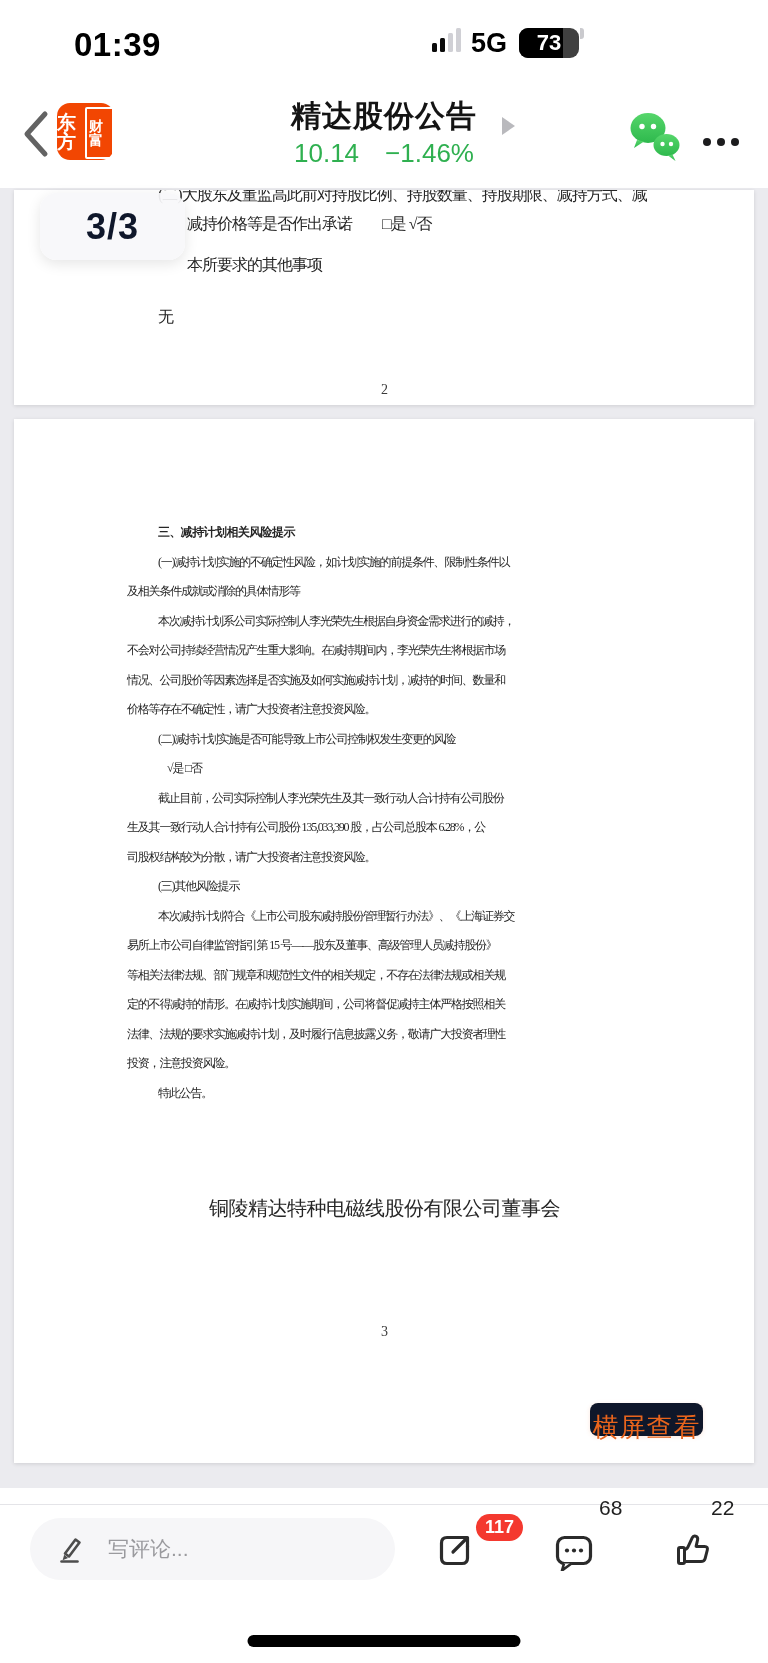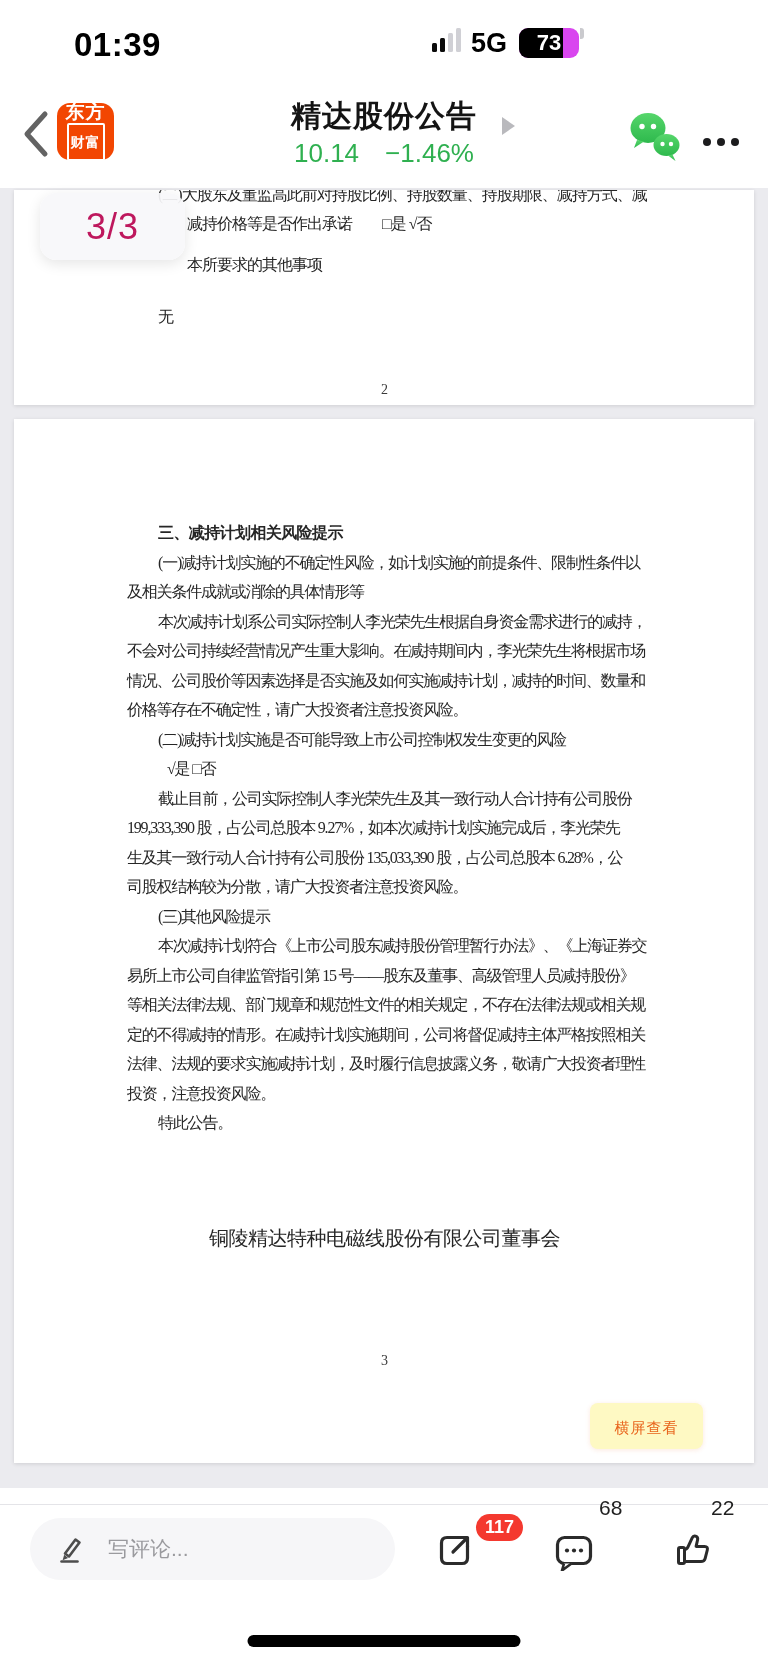--- a/index.html
+++ b/index.html
@@ -12,30 +12,30 @@
   .status-bar{position:absolute;left:0;top:0;width:624px;height:90px;background:#fff;}
   .sb-time{position:absolute;left:74px;top:26px;font-size:33px;font-weight:700;color:#000;letter-spacing:.5px;}
   .sb-right{position:absolute;right:40px;top:28px;display:flex;align-items:flex-start;}
   .sig{display:flex;align-items:flex-end;height:24px;margin-right:10px;}
   .sig i{display:block;width:5px;border-radius:1.5px;margin-left:3px;}
   .sig i.b1{height:9px;background:#0b0b0b;}
   .sig i.b2{height:14px;background:#0b0b0b;}
   .sig i.b3{height:19px;background:#d0d0d5;}
   .sig i.b4{height:24px;background:#d0d0d5;}
   .sb-net{font-size:27px;font-weight:600;color:#000;margin-right:12px;}
-  .battery{position:relative;width:60px;height:30px;border-radius:9px;overflow:hidden;background:#d946ef;}
+  .battery{position:relative;width:60px;height:30px;border-radius:9px;overflow:hidden;background:#404040;}
   .battery .fill{position:absolute;left:0;top:0;bottom:0;width:73%;background:#000;}
   .battery .pct{position:absolute;left:0;top:0;width:100%;height:100%;display:flex;align-items:center;justify-content:center;
     color:#fff;font-size:22px;font-weight:700;}
   .bat-nub{width:4px;height:11px;background:#cacace;border-radius:0 3px 3px 0;margin-left:1px;}
   
   .nav-bar{position:absolute;left:0;top:90px;width:768px;height:98px;background:#fff;border-bottom:1px solid #e6e6e9;}
   .back{position:absolute;left:14px;top:14px;width:44px;height:60px;display:flex;align-items:center;justify-content:center;}
   .logo{position:absolute;left:57px;top:13px;width:57px;height:57px;border-radius:13px;background:#f24602;
-    display:flex;flex-direction:column;align-items:center;justify-content:center;color:#fff;line-height:1;}
+    display:flex;flex-direction:row;align-items:center;justify-content:center;color:#fff;line-height:1;}
   .logo .l1{font-size:19px;font-weight:700;letter-spacing:1px;}
   .logo .l2{font-size:14px;font-weight:700;border:2px solid #fff;border-radius:2px;padding:10px 2px;margin-top:2px;letter-spacing:1px;}
   .nav-title{position:absolute;left:120px;right:120px;top:6px;text-align:center;font-size:30px;font-weight:700;color:#141414;letter-spacing:1px;}
   .title-tri{position:absolute;left:502px;top:27px;width:0;height:0;border-left:13px solid #b9b9bd;border-top:9px solid transparent;border-bottom:9px solid transparent;}
   .price-row{position:absolute;left:0;right:0;top:48px;text-align:center;font-size:26px;color:#2fb050;}
   .price-row .chg{margin-left:26px;}
   .wx{position:absolute;left:627px;top:20px;width:56px;height:52px;}
   .more{position:absolute;left:697px;top:48px;display:flex;}
   .more i{width:8px;height:8px;border-radius:50%;background:#1c1c1e;margin-left:6px;}
   
@@ -46,33 +46,33 @@
   .doc{font-family:"Liberation Serif","DejaVu Serif",serif;color:#262626;}
   .c1pad{padding:0 112px 0 113px;}
   .c1line{font-size:16px;line-height:26px;letter-spacing:-1px;white-space:nowrap;}
   .c1-l1{margin-top:-8px;padding-left:31px;}
   .c1-l2{margin-top:3px;padding-left:60px;}
   .c1-l3{margin-top:15px;padding-left:60px;}
   .c1-l4{margin-top:26px;padding-left:31px;}
   .pnum{font-size:14px;color:#3a3a3a;text-align:center;line-height:20px;letter-spacing:0;}
   .c1-p{margin-top:50px;}
   .doc-body{padding:99px 112px 0 113px;}
-  .dline{font-size:16px;line-height:29.5px;letter-spacing:-1.2px;white-space:nowrap;color:#262626;}
+  .dline{font-size:12px;line-height:29.5px;letter-spacing:-1.2px;white-space:nowrap;color:#262626;}
   .dline.b{font-weight:700;letter-spacing:-.6px;}
   .dline.ind-a{padding-left:31px;}
   .dline.ind-c{padding-left:40px;}
   .sig-block{margin-top:86px;}
   .sig-line{font-size:20px;line-height:29.5px;text-align:center;letter-spacing:-.5px;color:#262626;}
   .c2-p{margin-top:98px;}
   .page-badge{position:absolute;left:40px;top:5px;width:145px;height:67px;border-radius:16px;
     background:rgba(247,247,250,.93);box-shadow:0 4px 14px rgba(0,0,0,.10);
     display:flex;align-items:center;justify-content:center;
-    font-size:36px;color:#be185d;letter-spacing:1px;}
-  .land-btn{position:absolute;left:576px;top:984px;width:113px;height:46px;border-radius:8px;
-    background:#fef9c3;color:#e8641c;font-size:15px;line-height:49px;text-align:center;letter-spacing:1px;
+    font-size:36px;color:#0f172a;letter-spacing:1px;font-weight:bold;}
+  .land-btn{position:absolute;left:576px;top:984px;width:113px;height:33px;border-radius:8px;
+    background:#0f172a;color:#e8641c;font-size:26px;line-height:49px;text-align:center;letter-spacing:1px;
     font-family:"Liberation Sans","DejaVu Sans",sans-serif;box-shadow:0 1px 5px rgba(233,100,28,.14);}
   
   .toolbar{position:absolute;left:0;top:1488px;width:768px;height:175px;background:#fff;}
   .toolbar .hair{position:absolute;left:0;top:16px;width:768px;height:1px;background:#e4e4e8;}
   .pill{position:absolute;left:30px;top:30px;width:365px;height:62px;border-radius:31px;background:#f6f6f8;
     display:flex;align-items:center;}
   .pill svg{margin-left:26px;flex:0 0 auto;}
   .pill .ph{margin-left:22px;font-size:21px;color:#9a9a9e;}
   .tb-ic{position:absolute;}
   .share-ic{left:436px;top:43px;}
@@ -163,21 +163,20 @@
         <div class="dline b ind-a">三、减持计划相关风险提示</div>
         <div class="dline ind-a">(一)减持计划实施的不确定性风险，如计划实施的前提条件、限制性条件以</div>
         <div class="dline">及相关条件成就或消除的具体情形等</div>
         <div class="dline ind-a">本次减持计划系公司实际控制人李光荣先生根据自身资金需求进行的减持，</div>
         <div class="dline">不会对公司持续经营情况产生重大影响。在减持期间内，李光荣先生将根据市场</div>
         <div class="dline">情况、公司股价等因素选择是否实施及如何实施减持计划，减持的时间、数量和</div>
         <div class="dline">价格等存在不确定性，请广大投资者注意投资风险。</div>
         <div class="dline ind-a">(二)减持计划实施是否可能导致上市公司控制权发生变更的风险</div>
         <div class="dline ind-c">√是  □否</div>
         <div class="dline ind-a">截止目前，公司实际控制人李光荣先生及其一致行动人合计持有公司股份</div>
-        <div class="dline">199,333,390 股，占公司总股本 9.27%，如本次减持计划实施完成后，李光荣先</div>
         <div class="dline">生及其一致行动人合计持有公司股份 135,033,390 股，占公司总股本 6.28%，公</div>
         <div class="dline">司股权结构较为分散，请广大投资者注意投资风险。</div>
         <div class="dline ind-a">(三)其他风险提示</div>
         <div class="dline ind-a">本次减持计划符合《上市公司股东减持股份管理暂行办法》、《上海证券交</div>
         <div class="dline">易所上市公司自律监管指引第 15 号——股东及董事、高级管理人员减持股份》</div>
         <div class="dline">等相关法律法规、部门规章和规范性文件的相关规定，不存在法律法规或相关规</div>
         <div class="dline">定的不得减持的情形。在减持计划实施期间，公司将督促减持主体严格按照相关</div>
         <div class="dline">法律、法规的要求实施减持计划，及时履行信息披露义务，敬请广大投资者理性</div>
         <div class="dline">投资，注意投资风险。</div>
         <div class="dline ind-a">特此公告。</div>

